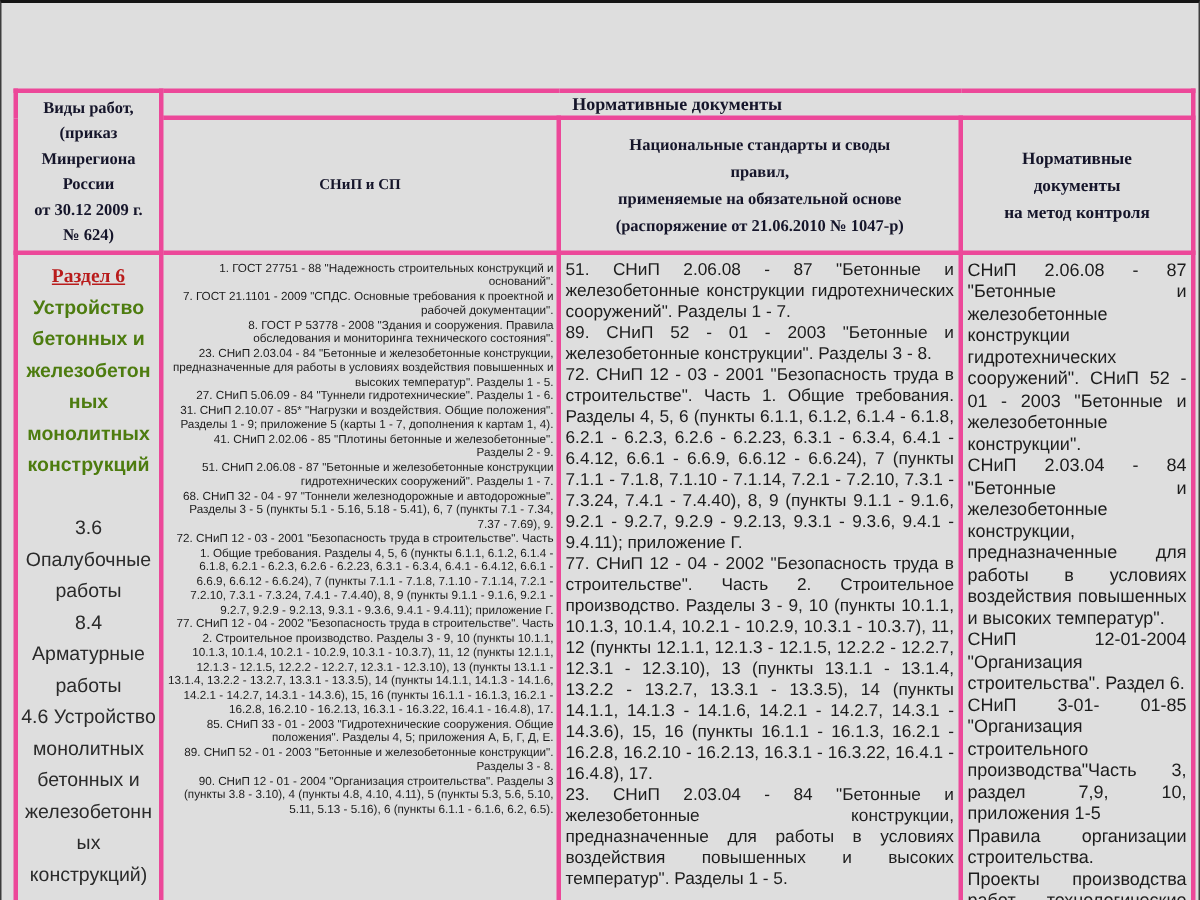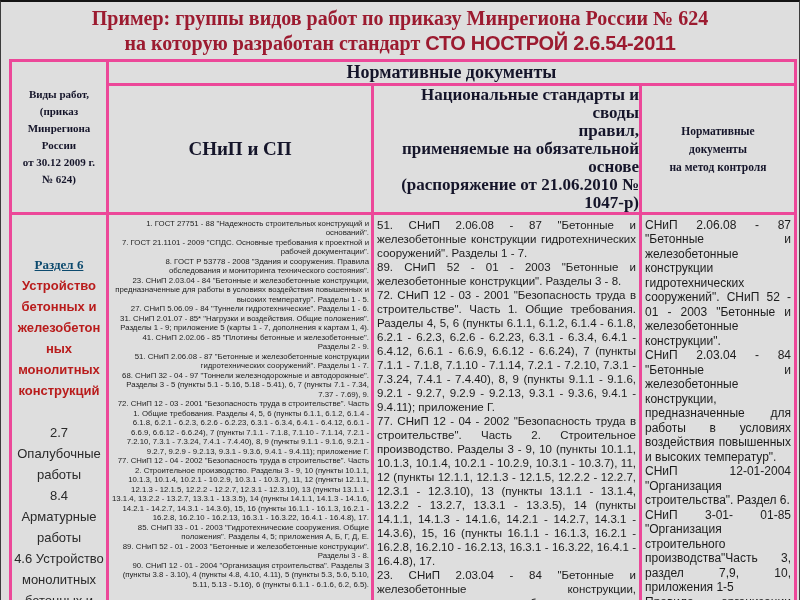--- a/index.html
+++ b/index.html
@@ -32,54 +32,50 @@
     border-collapse: collapse; table-layout: fixed;
   }
   table.main td { border: 3px solid #ec4899; vertical-align: middle; }
 
   .h {
     font-family: "Liberation Serif", serif;
     font-weight: bold; text-align: center; white-space: pre-line;
     color: #15152a;
   }
   .h-works { font-size: 11px;  line-height: 17px; }
-  .h-group { font-size: 18px; }
-  .h-snip  { font-size: 19px; }
-  .h-nat   { font-size: 17px; line-height: 18px; text-align: right; }
+  .h-group { font-size: 12px; }
+  .h-snip  { font-size: 10px; }
+  .h-nat   { font-size: 11px; line-height: 18px; }
   .h-ctrl  { font-size: 11.5px; line-height: 18px; }
   tr.r-group { height: 18px; }
   tr.r-hdr2  { height: 90px; }
 
   td.bodycell { vertical-align: top; height: 435px; }
   .clip { height: 431px; overflow: hidden; }
 
   .works-cell { text-align: center; font-size: 13px; line-height: 21px; padding-top: 3px; }
   .works-cell .clip { padding: 0 2px; }
-  .works-label { font-family: "Liberation Serif", serif; font-weight: bold; text-decoration: underline; color: #0c4a6e; margin-top: 36px; }
-  .works-title { font-weight: bold; overflow-wrap: break-word; word-wrap: break-word; margin-bottom: 21px; color: #b91c1c; }
+  .works-label { font-family: "Liberation Serif", serif; font-weight: bold; text-decoration: underline; color: #b91c1c; }
+  .works-title { font-weight: bold; overflow-wrap: break-word; word-wrap: break-word; margin-bottom: 21px; color: #4d7c0f; }
   .works-item  { overflow-wrap: break-word; word-wrap: break-word; color: #2a2a2a; }
 
   .snip-cell .clip { padding: 2px 2px 0 3px; }
   .snip-cell .para { font-size: 7.8px; line-height: 9.5px; text-align: right; color: #1c1c1c; }
 
   .nat-cell .clip { padding: 1px 3px 0 3px; }
   .nat-cell .para { font-size: 11.5px; line-height: 14px; text-align: justify; color: #1c1c1c; }
 
   .ctrl-cell .clip { padding: 1px 3px 0 3px; }
   .ctrl-cell .para { font-size: 12px; line-height: 14.5px; text-align: justify; color: #1c1c1c; }
 </style>
 </head>
 <body>
 
 <div class="slide">
 
-  <div class="title">
-    <div>Пример: группы видов работ по приказу Минрегиона России № 624</div>
-    <div><span>на которую разработан стандарт </span><span class="std">СТО НОСТРОЙ 2.6.54-2011</span></div>
-  </div>
 
   <table class="main">
     <colgroup>
       <col style="width:97px">
       <col style="width:265px">
       <col style="width:268px">
       <col style="width:155px">
     </colgroup>
     <tbody>
         <tr class="r-group">
@@ -100,34 +96,34 @@
       <td class="h h-ctrl">Нормативные
 документы
 на метод контроля</td>
     </tr>
     <tr>
       <td class="bodycell works-cell">
         <div class="clip">
           <div class="works-label">Раздел 6</div>
           <div class="works-title">Устройство бетонных и железобетонных монолитных конструкций</div>
           <div>
-                <div class="para works-item">2.7 Опалубочные работы</div>
+                <div class="para works-item">3.6 Опалубочные работы</div>
                 <div class="para works-item">8.4 Арматурные работы</div>
                 <div class="para works-item">4.6 Устройство монолитных бетонных и железобетонных конструкций)</div>
               </div>
         </div>
       </td>
       <td class="bodycell snip-cell">
         <div class="clip">
               <div class="para ">1. ГОСТ 27751 - 88 "Надежность строительных конструкций и оснований".</div>
               <div class="para ">7. ГОСТ 21.1101 - 2009 "СПДС. Основные требования к проектной и рабочей документации".</div>
               <div class="para ">8. ГОСТ Р 53778 - 2008 "Здания и сооружения. Правила обследования и мониторинга технического состояния".</div>
               <div class="para ">23. СНиП 2.03.04 - 84 "Бетонные и железобетонные конструкции, предназначенные для работы в условиях воздействия повышенных и высоких температур". Разделы 1 - 5.</div>
               <div class="para ">27. СНиП 5.06.09 - 84 "Туннели гидротехнические". Разделы 1 - 6.</div>
-              <div class="para ">31. СНиП 2.01.07 - 85* "Нагрузки и воздействия. Общие положения". Разделы 1 - 9; приложение 5 (карты 1 - 7, дополнения к картам 1, 4).</div>
+              <div class="para ">31. СНиП 2.10.07 - 85* "Нагрузки и воздействия. Общие положения". Разделы 1 - 9; приложение 5 (карты 1 - 7, дополнения к картам 1, 4).</div>
               <div class="para ">41. СНиП 2.02.06 - 85 "Плотины бетонные и железобетонные". Разделы 2 - 9.</div>
               <div class="para ">51. СНиП 2.06.08 - 87 "Бетонные и железобетонные конструкции гидротехнических сооружений". Разделы 1 - 7.</div>
               <div class="para ">68. СНиП 32 - 04 - 97 "Тоннели железнодорожные и автодорожные". Разделы 3 - 5 (пункты 5.1 - 5.16, 5.18 - 5.41), 6, 7 (пункты 7.1 - 7.34, 7.37 - 7.69), 9.</div>
               <div class="para ">72. СНиП 12 - 03 - 2001 "Безопасность труда в строительстве". Часть 1. Общие требования. Разделы 4, 5, 6 (пункты 6.1.1, 6.1.2, 6.1.4 - 6.1.8, 6.2.1 - 6.2.3, 6.2.6 - 6.2.23, 6.3.1 - 6.3.4, 6.4.1 - 6.4.12, 6.6.1 - 6.6.9, 6.6.12 - 6.6.24), 7 (пункты 7.1.1 - 7.1.8, 7.1.10 - 7.1.14, 7.2.1 - 7.2.10, 7.3.1 - 7.3.24, 7.4.1 - 7.4.40), 8, 9 (пункты 9.1.1 - 9.1.6, 9.2.1 - 9.2.7, 9.2.9 - 9.2.13, 9.3.1 - 9.3.6, 9.4.1 - 9.4.11); приложение Г.</div>
               <div class="para ">77. СНиП 12 - 04 - 2002 "Безопасность труда в строительстве". Часть 2. Строительное производство. Разделы 3 - 9, 10 (пункты 10.1.1, 10.1.3, 10.1.4, 10.2.1 - 10.2.9, 10.3.1 - 10.3.7), 11, 12 (пункты 12.1.1, 12.1.3 - 12.1.5, 12.2.2 - 12.2.7, 12.3.1 - 12.3.10), 13 (пункты 13.1.1 - 13.1.4, 13.2.2 - 13.2.7, 13.3.1 - 13.3.5), 14 (пункты 14.1.1, 14.1.3 - 14.1.6, 14.2.1 - 14.2.7, 14.3.1 - 14.3.6), 15, 16 (пункты 16.1.1 - 16.1.3, 16.2.1 - 16.2.8, 16.2.10 - 16.2.13, 16.3.1 - 16.3.22, 16.4.1 - 16.4.8), 17.</div>
               <div class="para ">85. СНиП 33 - 01 - 2003 "Гидротехнические сооружения. Общие положения". Разделы 4, 5; приложения А, Б, Г, Д, Е.</div>
               <div class="para ">89. СНиП 52 - 01 - 2003 "Бетонные и железобетонные конструкции". Разделы 3 - 8.</div>
               <div class="para ">90. СНиП 12 - 01 - 2004 "Организация строительства". Разделы 3 (пункты 3.8 - 3.10), 4 (пункты 4.8, 4.10, 4.11), 5 (пункты 5.3, 5.6, 5.10, 5.11, 5.13 - 5.16), 6 (пункты 6.1.1 - 6.1.6, 6.2, 6.5).</div>
             </div>
       </td>

